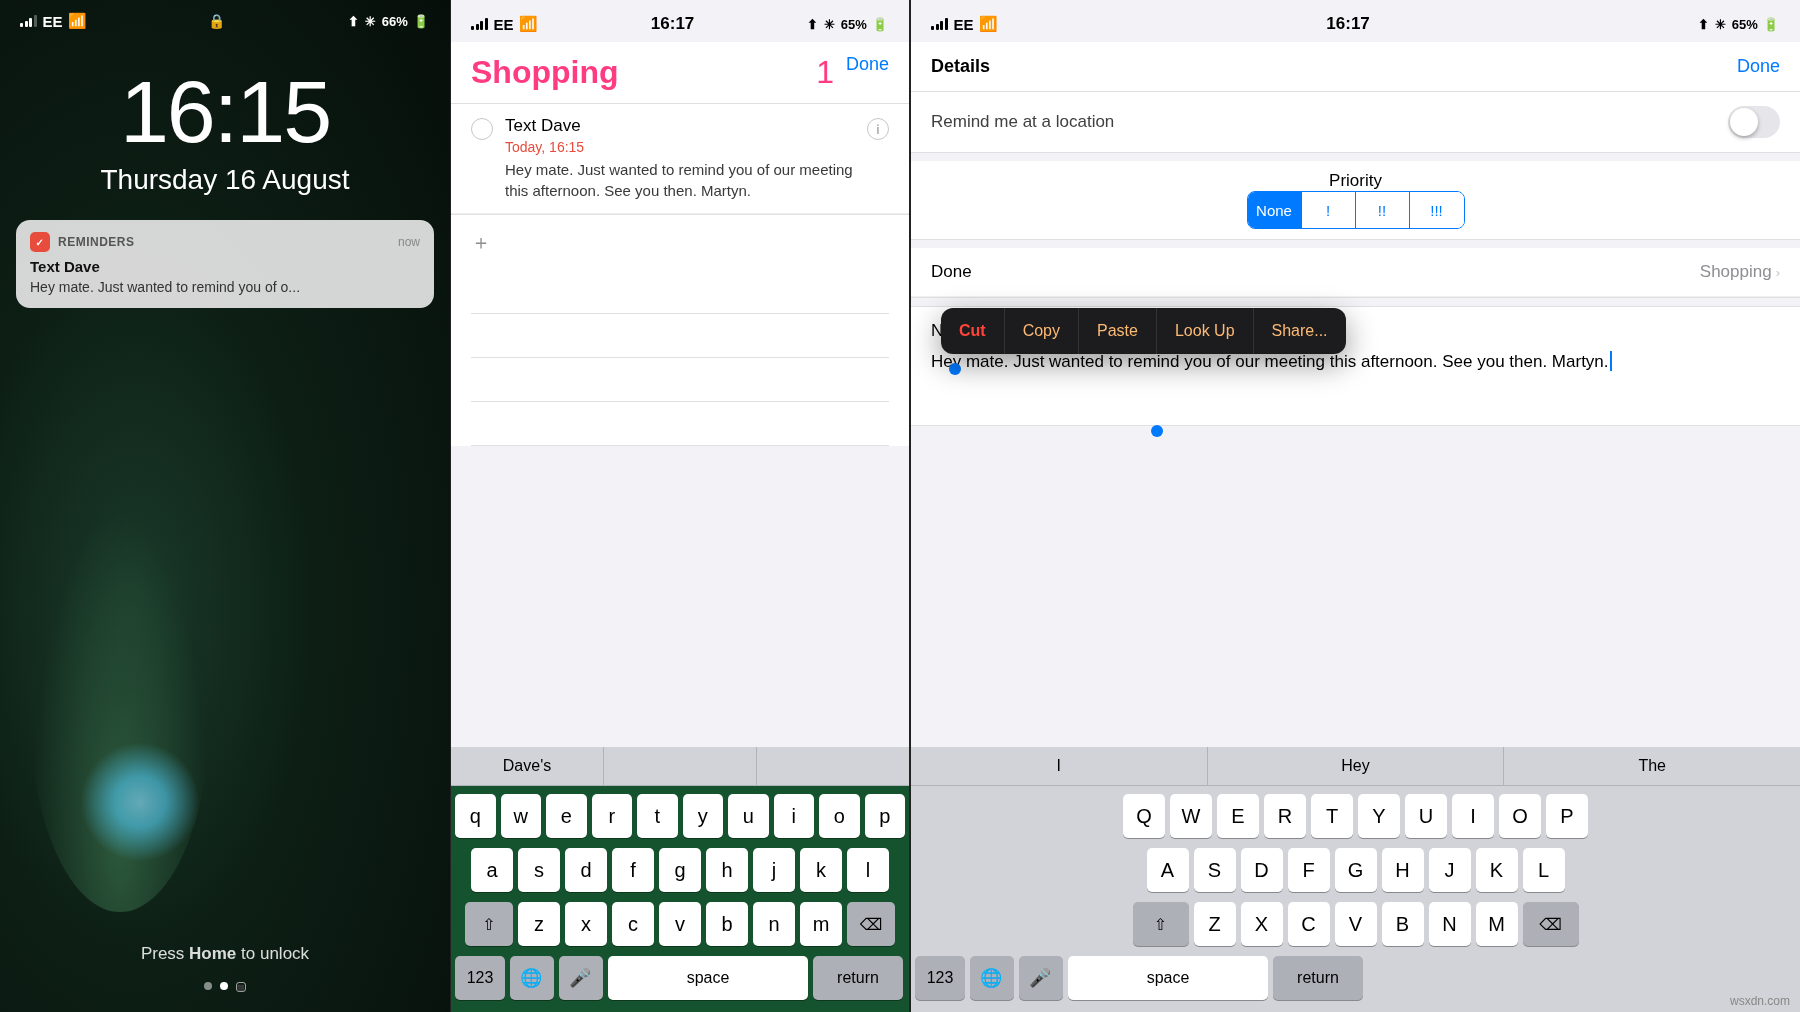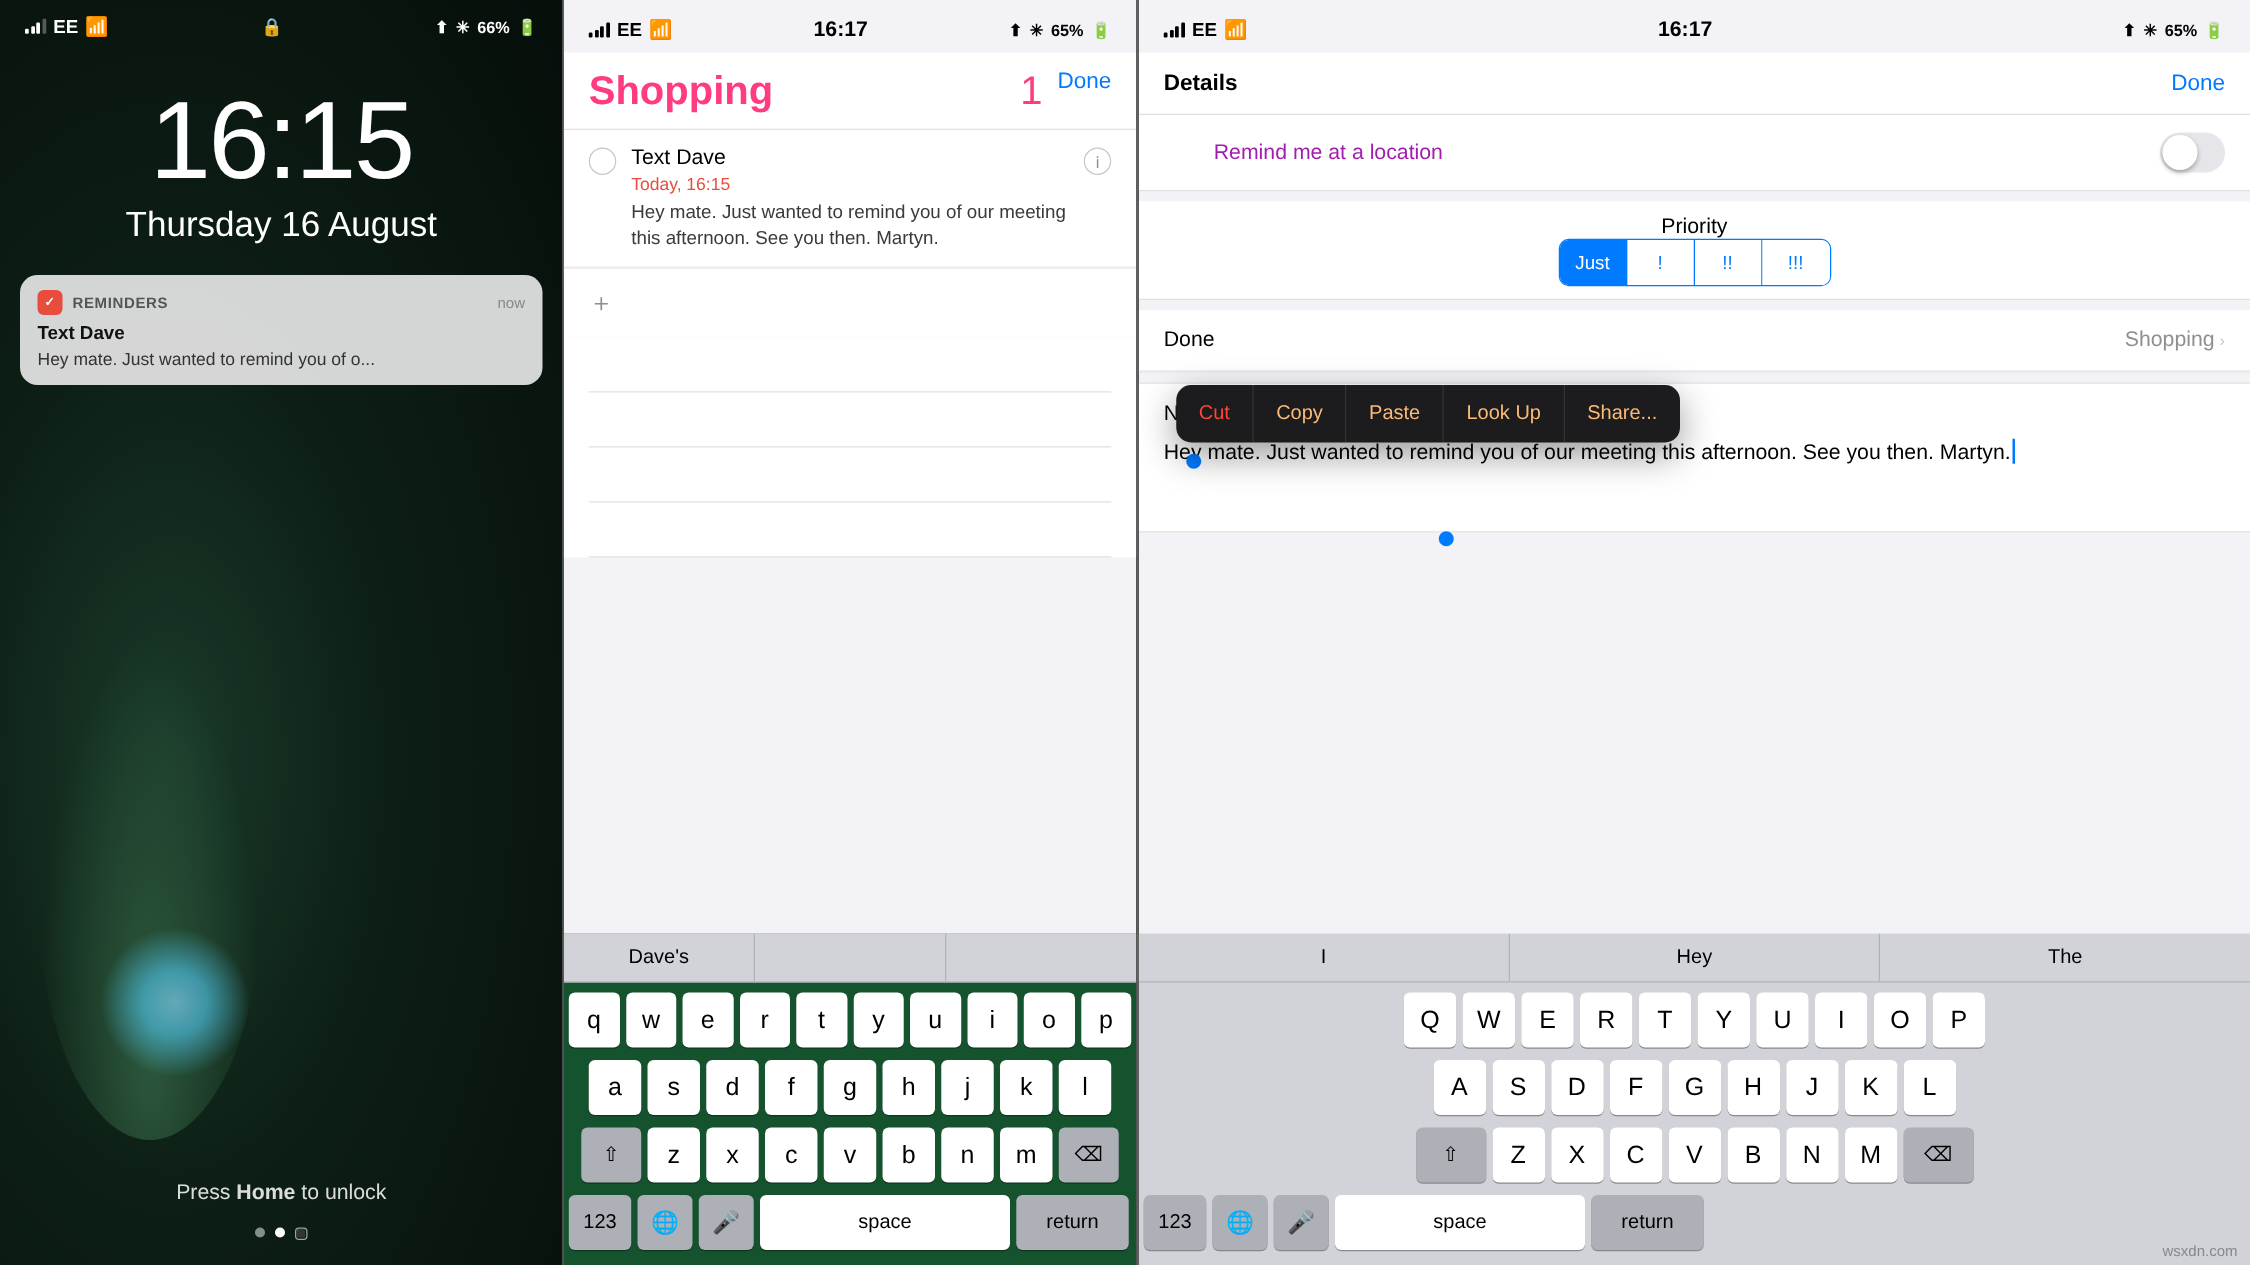--- a/index.html
+++ b/index.html
@@ -380,21 +380,21 @@
       border-bottom: 1px solid #e0e0e0;
     }
     .det-row {
       display: flex;
       align-items: center;
       justify-content: space-between;
       padding: 14px 20px;
       border-bottom: 1px solid #f0f0f0;
     }
     .det-row:last-child { border-bottom: none; }
-    .det-row-label { font-size: 17px; color: #a21caf; margin-left: 40px; }
+    .det-row-label { font-size: 17px; color: #404040; }
     .det-toggle {
       width: 52px; height: 32px;
       background: #e5e5ea;
       border-radius: 16px;
       position: relative;
     }
     .det-toggle-knob {
       position: absolute;
       top: 2px; left: 2px;
       width: 28px; height: 28px;
@@ -460,21 +460,21 @@
       box-shadow: 0 10px 30px rgba(0,0,0,0.4);
     }
     .ctx-item {
       color: #fdba74;
       font-size: 16px;
       padding: 14px 18px;
       border-right: 1px solid rgba(255,255,255,0.1);
       white-space: nowrap;
     }
     .ctx-item:last-child { border-right: none; }
-    .ctx-item.destructive { color: #ff453a; }
+    .ctx-item.destructive { color: #ff453a; font-weight: bold; }
     .ctx-arrow {
       position: absolute;
       top: 338px;
       left: 38px;
       width: 0; height: 0;
       border-left: 8px solid transparent;
       border-right: 8px solid transparent;
       border-top: 8px solid #1c1c1e;
       z-index: 101;
     }
@@ -765,21 +765,21 @@
       <div class="det-toggle">
         <div class="det-toggle-knob"></div>
       </div>
     </div>
   </div>
 
   <div class="det-section" style="margin-top:8px">
     <div class="det-priority-row">
       <span class="det-priority-label">Priority</span>
       <div class="det-priority-buttons">
-        <div class="det-prio-btn active">Just</div>
+        <div class="det-prio-btn active">None</div>
         <div class="det-prio-btn">!</div>
         <div class="det-prio-btn">!!</div>
         <div class="det-prio-btn">!!!</div>
       </div>
     </div>
   </div>
 
   <div class="det-section" style="margin-top:8px">
     <div class="det-list-row">
       <span class="det-list-label">Done</span>

